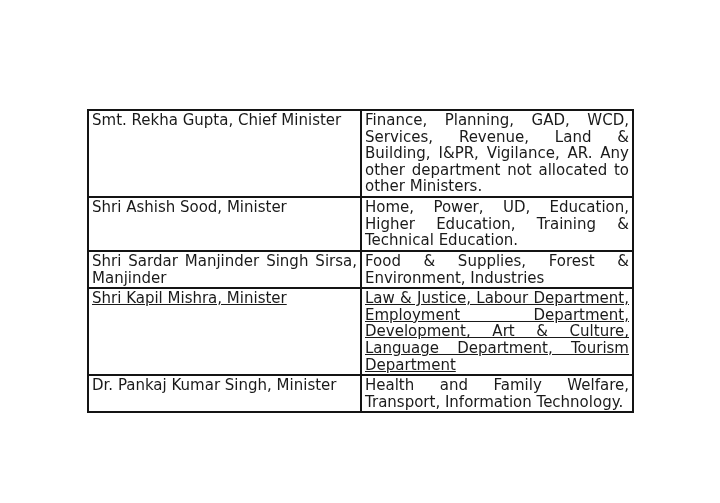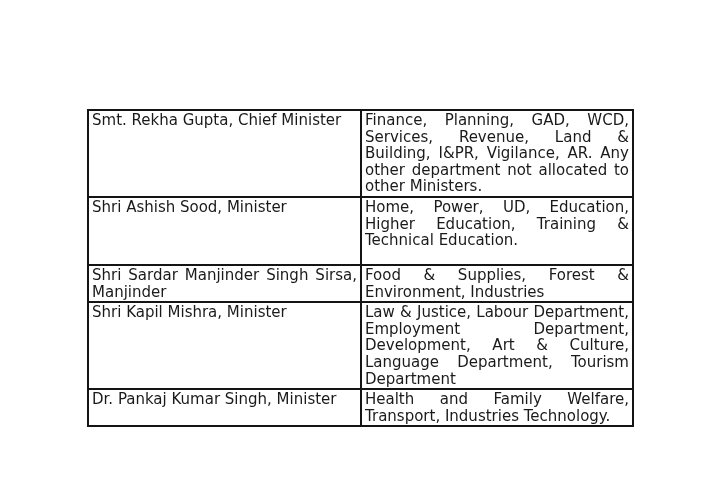--- a/index.html
+++ b/index.html
@@ -33,24 +33,24 @@
     border: 2px solid #141414;
     vertical-align: top;
     padding: 1px 3px;
     text-align: justify;
     overflow: hidden;
   }
   col.c-minister   { width: 273px; }
   col.c-department { width: 272px; }
   tr.r0 { height: 80px; }
   tr.r1 { height: 35px; }
-  tr.r2 { height: 68px; }
+  tr.r2 { height: 54px; }
   tr.r3 { height: 33px; }
   tr.r4 { height: 31px; }
-  tr.r5 { height: 85px; }
+  tr.r5 { height: 85px; text-decoration: underline; }
   tr.r6 { height: 34px; }
 </style>
 </head>
 <body>
 
 <div class="page">
   <table class="portfolio">
     <colgroup>
       <col class="c-minister">
       <col class="c-department">
@@ -67,17 +67,17 @@
       <tr class="r3">
         <td>Shri Sardar Manjinder Singh Sirsa, Manjinder</td>
         <td>Food &amp; Supplies, Forest &amp; Environment, Industries</td>
       </tr>
       <tr class="r5">
         <td>Shri Kapil Mishra, Minister</td>
         <td>Law &amp; Justice, Labour Department, Employment Department, Development, Art &amp; Culture, Language Department, Tourism Department</td>
       </tr>
       <tr class="r6">
         <td>Dr. Pankaj Kumar Singh, Minister</td>
-        <td>Health and Family Welfare, Transport, Industries Technology.</td>
+        <td>Health and Family Welfare, Transport, Information Technology.</td>
       </tr>
     </tbody>
   </table>
 </div>
 
 </body></html>

